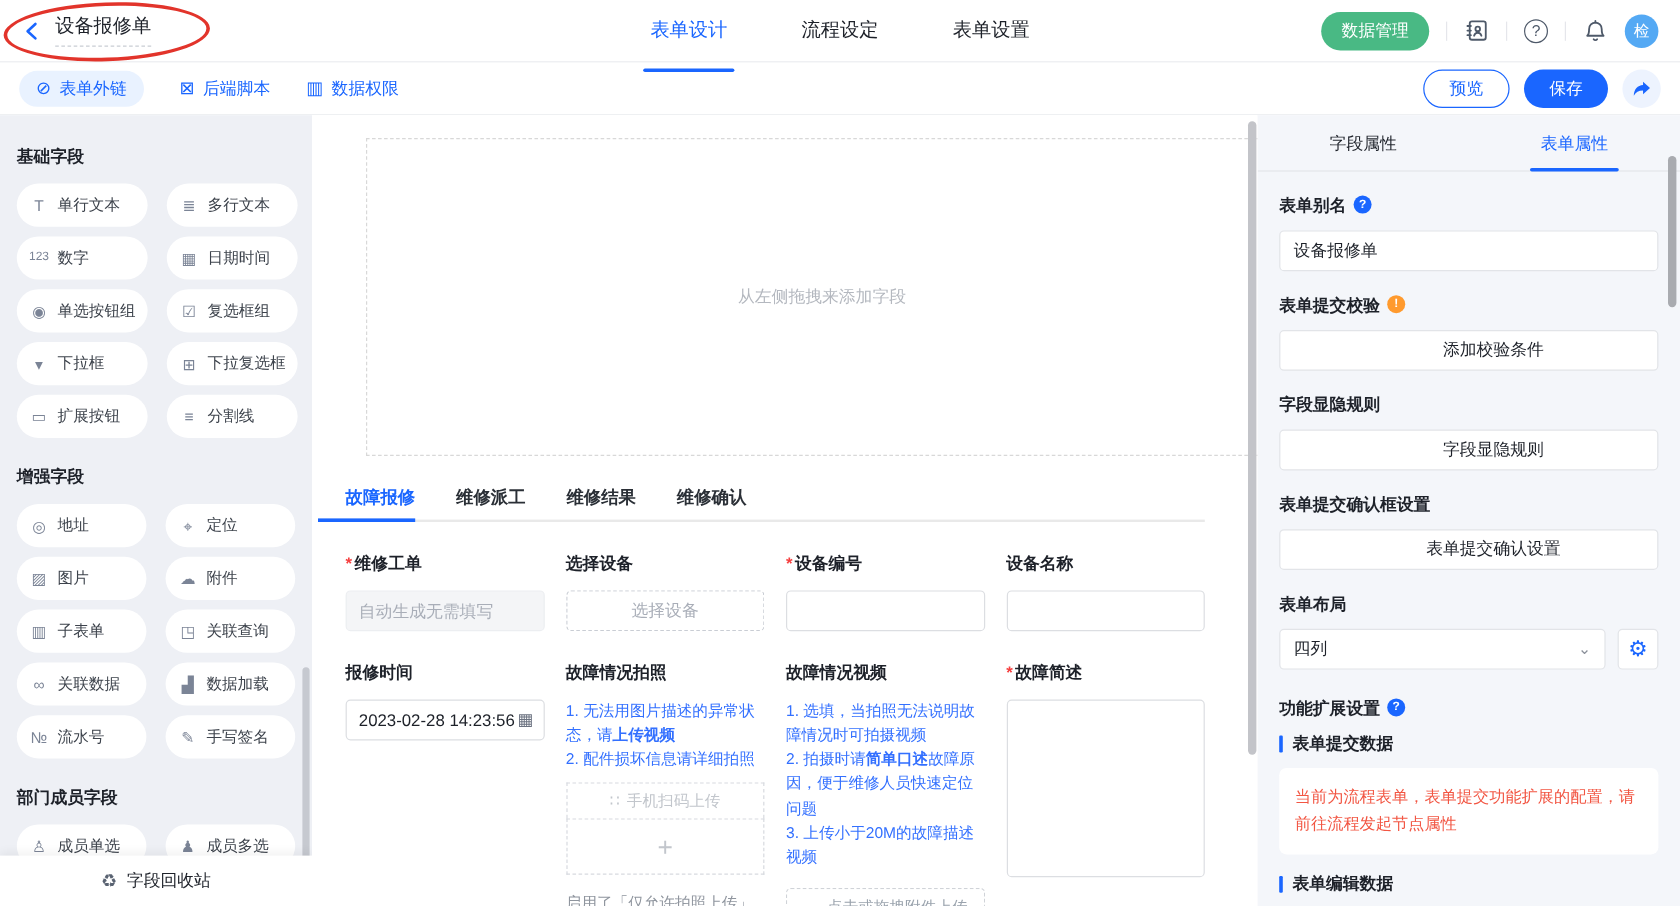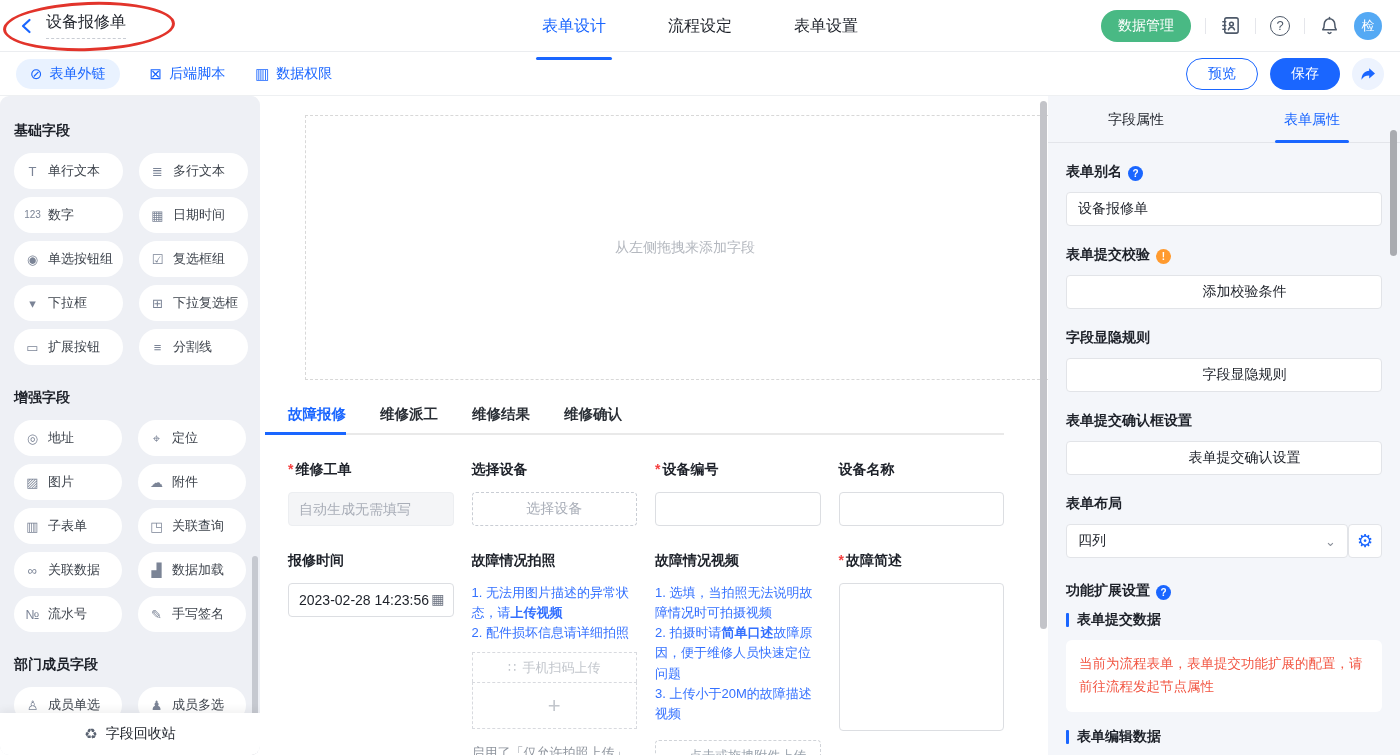--- a/index.html
+++ b/index.html
@@ -46,21 +46,21 @@
     padding:7px 21px; cursor:pointer; }
   .btn-share { width:32px; height:32px; border-radius:50%; background:#edf3fe; border:none;
     display:flex; align-items:center; justify-content:center; cursor:pointer; }
   .btn-share svg { width:16px; height:16px; }
 
   
   .body { flex:1; display:flex; min-height:0; }
 
   
   .sidebar { width:260px; background:#eef0f5; position:relative; overflow:hidden; flex:none;
-    padding:16px 14px 0 14px;border-radius:9px; }
+    padding:16px 14px 0 14px; }
   .sec-title { font-size:14px; font-weight:bold; color:#1d2129; margin:10px 0 13px 0; }
   .pill-grid { display:grid; grid-template-columns:1fr 1fr; column-gap:16px; row-gap:8px; }
   .pill { height:36px; background:#fff; border-radius:18px; display:flex; align-items:center;
     padding:0 10px; gap:7px; cursor:grab; }
   .pill .pic { color:#7b8496; font-size:13px; width:17px; text-align:center; flex:none; line-height:1; }
   .pill .plb { font-size:13px; color:#3d434c; white-space:nowrap; }
   .sb-scroll { position:absolute; right:2px; top:460px; width:6px; height:210px; background:#c6c9d0; border-radius:3px; }
   .recycle-bar { position:absolute; left:0; right:0; bottom:0; height:42px; background:#fff;
     box-shadow:0 -3px 8px rgba(0,0,0,.06); display:flex; align-items:center; justify-content:center;
     gap:8px; font-size:14px; color:#1d2129; cursor:pointer; z-index:2; }
@@ -100,30 +100,30 @@
   .cv-scroll { position:absolute; right:1px; top:5px; width:7px; height:528px; background:#c3c4c9; border-radius:4px; }
 
   
   .props { width:352px; background:#f4f6fa; flex:none; position:relative; overflow:hidden; padding:0 18px; }
   .p-tabs { display:flex; height:47px; border-bottom:1px solid #e3e5ea; margin:0 -18px; }
   .p-tab { flex:1; text-align:center; line-height:47px; font-size:14px; color:#1d2129; cursor:pointer; position:relative; }
   .p-tab.active { color:#1a66ff; }
   .p-tab.active::after { content:""; position:absolute; left:50%; transform:translateX(-50%); bottom:-1px;
     width:74px; height:3px; background:#1a66ff; border-radius:2px; }
   .p-label { font-size:14px; font-weight:bold; color:#1d2129; margin:20px 0 11px 0; display:flex;
-    align-items:flex-end; gap:6px; }
+    align-items:flex-start; gap:6px; }
   .badge { width:15px; height:15px; border-radius:50%; color:#fff; font-size:10px; display:inline-flex;
     align-items:center; justify-content:center; }
   .badge.blue { background:#1a66ff; }
   .badge.orange { background:#ff9a2e; }
   .p-input { width:100%; height:34px; background:#fff; border:1px solid #e2e4e8; border-radius:4px;
     padding:0 11px; font-size:14px; color:#1d2129; font-family:inherit; }
   .p-btn { width:100%; height:34px; background:#fff; border:1px solid #e2e4e8; border-radius:4px;
     font-size:14px; color:#1d2129; cursor:pointer; font-family:inherit;padding-left:41px; }
-  .layout-row { display:flex; }
+  .layout-row { display:flex; gap:10px; }
   .p-select { flex:1; height:34px; background:#fff; border:1px solid #e2e4e8; border-radius:4px;
     display:flex; align-items:center; justify-content:space-between; padding:0 11px; font-size:14px;
     color:#1d2129; cursor:pointer; }
   .p-select .chev { color:#8a8f99; font-size:13px; }
   .gear-btn { width:34px; height:34px; background:#fff; border:1px solid #e2e4e8; border-radius:4px;
     color:#1a66ff; font-size:18px; line-height:1; cursor:pointer; }
   .sub-label { font-size:14px; font-weight:bold; color:#1d2129; margin:16px 0 11px 0; display:flex;
     align-items:center; }
   .sub-label::before { content:""; width:3px; height:14px; background:#1a66ff; margin-right:8px; border-radius:1px; }
   .warn-card { background:#fff; border-radius:6px; padding:13px 13px; font-size:13.5px; color:#f25643;

